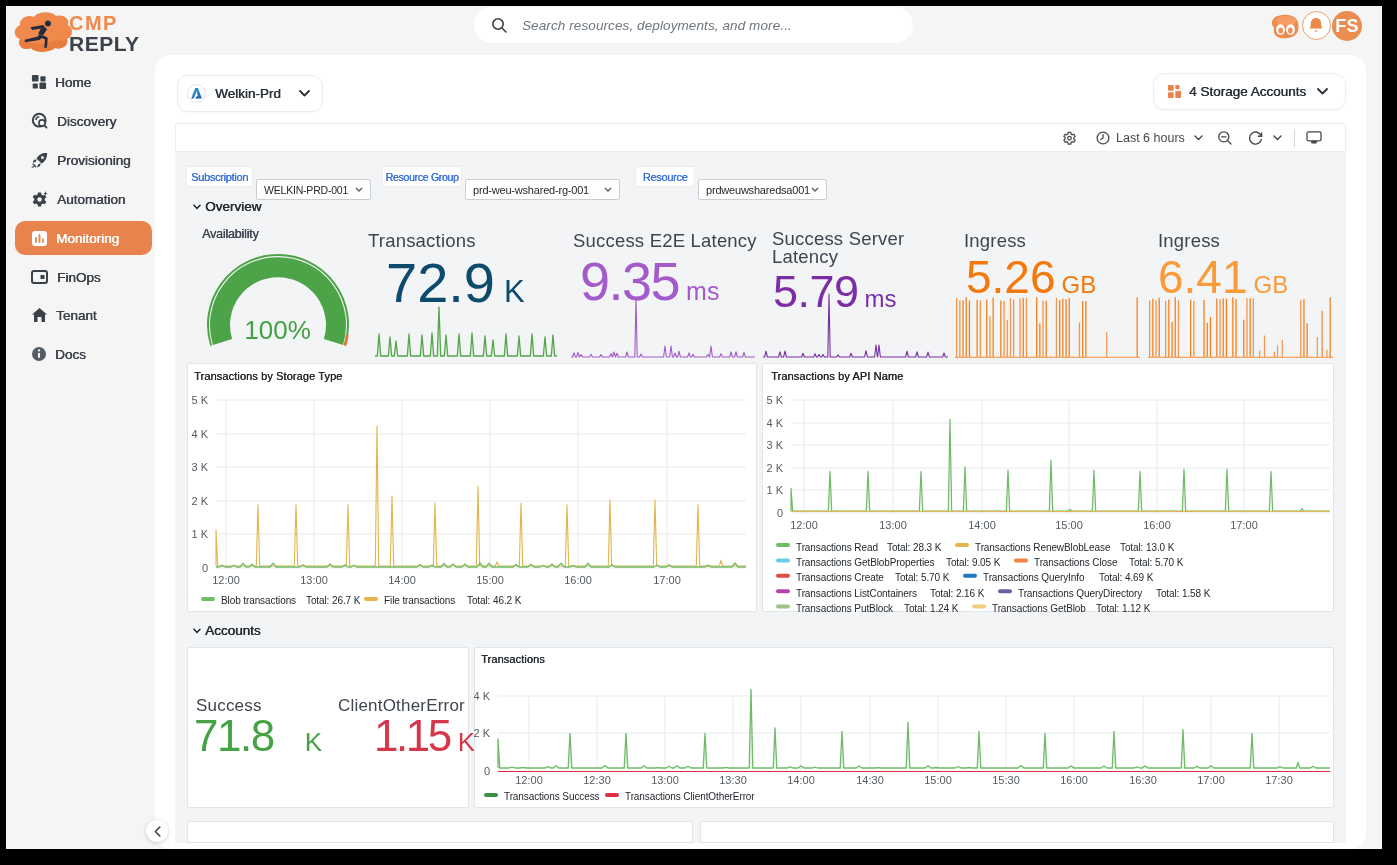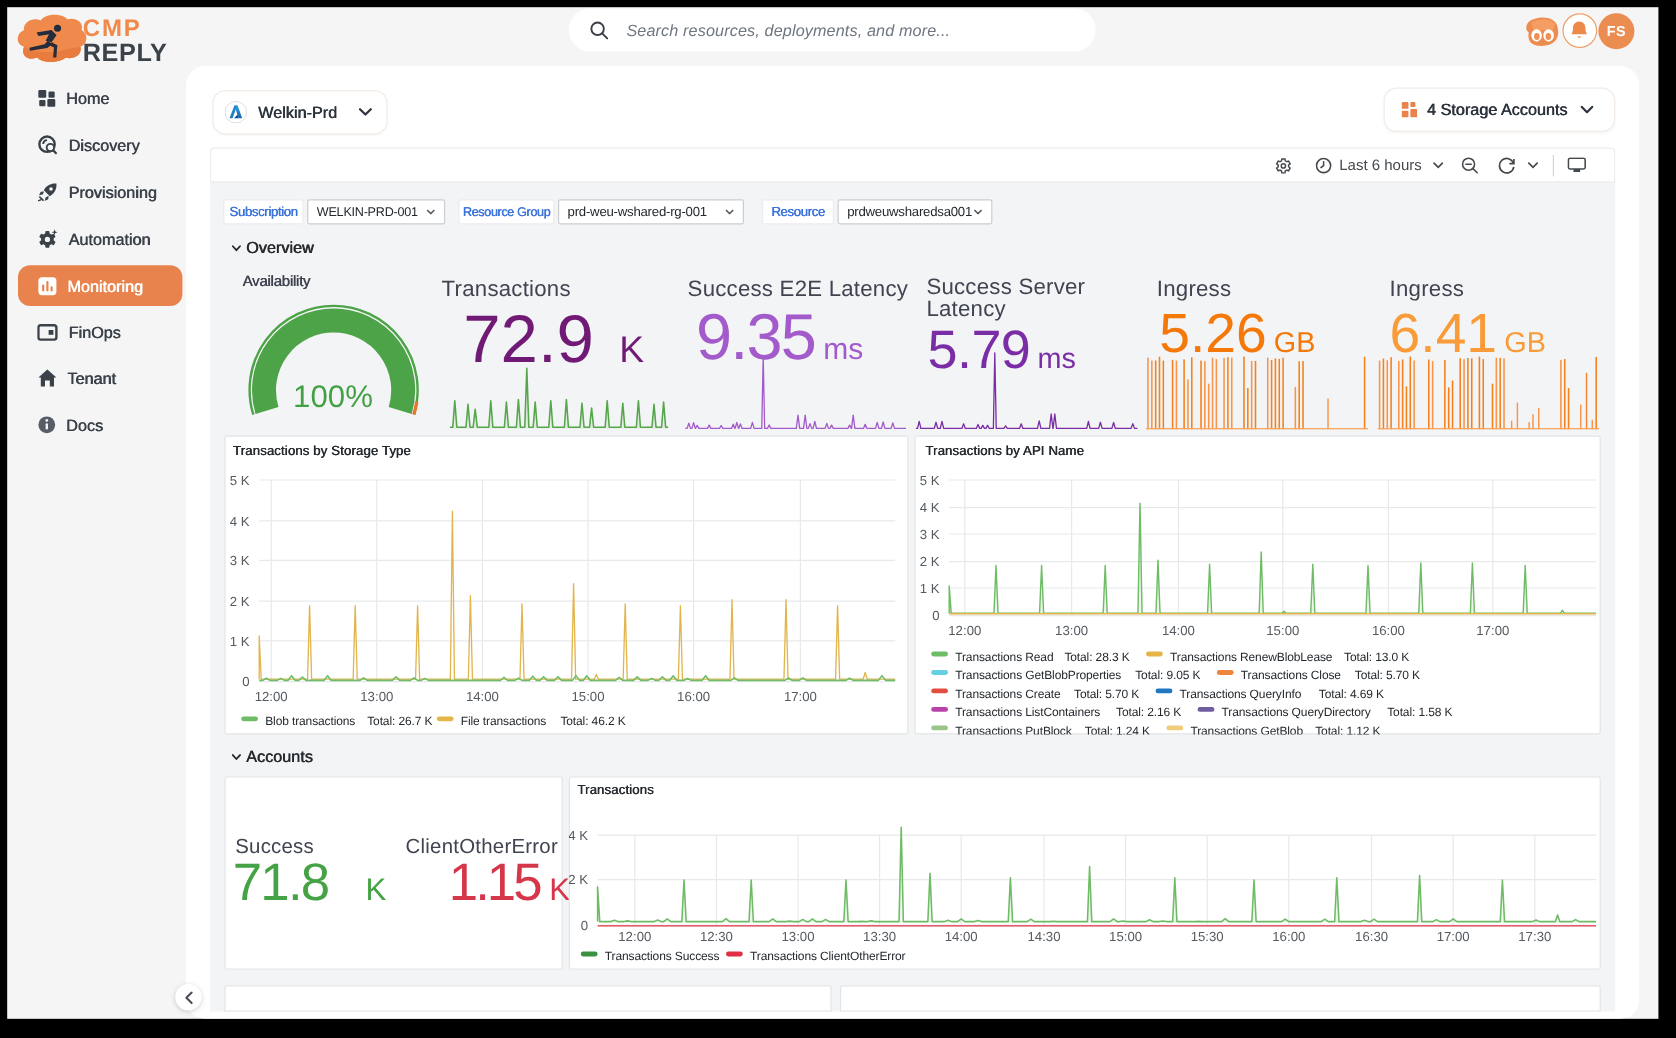--- a/index.html
+++ b/index.html
@@ -4,21 +4,21 @@
 * { margin:0; padding:0; box-sizing:border-box; }
 html,body { width:1397px; height:865px; background:#000; font-family:"Liberation Sans", sans-serif; overflow:hidden; }
 #stage { position:absolute; left:6px; top:6px; width:1376px; height:843px; background:#f5f5f6; overflow:hidden; }
 .abs { position:absolute; }
 .side-item { position:absolute; left:9px; width:137px; height:34px; display:flex; align-items:center; color:#3a4149; font-size:13.5px; text-shadow:0.5px 0 0 #3a4149; }
 .side-item svg { margin-left:16px; margin-right:8px; flex:0 0 auto; }
 .gbtn { position:absolute; background:#fff; border:1px solid #f3ece6; border-radius:11px; display:flex; align-items:center; box-shadow:0 1px 2px rgba(0,0,0,0.03); white-space:nowrap; }
 .gbtn span.t { font-size:13.5px; color:#2b323b; text-shadow:0.5px 0 0 #2b323b; }
 .fl { position:absolute; height:21px; background:#fff; display:flex; align-items:center; white-space:nowrap; }
 .flabel { color:#3b73d9; border:1px solid #ececee; border-radius:2px; justify-content:center; font-size:11px; letter-spacing:-0.3px; text-shadow:0.4px 0 0 #3b73d9;}
-.fval { color:#24292e; border:1px solid #c9ced3; border-radius:2px; font-size:10.5px; letter-spacing:-0.2px; padding:0 7px; justify-content:space-between;}
+.fval { color:#24292e; border:1px solid #c9ced3; border-radius:2px; font-size:10.5px; letter-spacing:-0.2px; padding:0 7px; justify-content:space-between;margin-top:13px;}
 .sechead { position:absolute; color:#24292e; font-size:13.5px; text-shadow:0.5px 0 0 #24292e; }
 .statlabel { position:absolute; color:#3f4450; font-size:18.5px; letter-spacing:0.2px; }
 .bignum { position:absolute; display:flex; align-items:baseline; font-weight:400; }
 .cardbox { position:absolute; background:#fff; border:1px solid #e2e5e7; border-radius:2px; }
 </style></head>
 <body>
 <div id="stage">
 
 <svg class="abs" style="left:5px;top:5px" width="152" height="46" viewBox="0 0 152 46">
   <path d="M9 28 C2 26 2 17 9 14 C8 8 16 3 23 6 C27 0 41 0 45 5 C53 3 59 8 57 14 C63 17 62 26 56 28 C58 34 51 39 44 37 C38 42 24 42 20 37 C12 40 6 35 9 28 Z" fill="#ef8a4c"></path>
@@ -49,21 +49,21 @@
   <ellipse cx="21.5" cy="15.5" rx="4.4" ry="5.2" fill="#fff"></ellipse>
   <ellipse cx="11.7" cy="16.5" rx="2.3" ry="2.9" fill="#ee9055"></ellipse>
   <ellipse cx="21.3" cy="16.5" rx="2.3" ry="2.9" fill="#ee9055"></ellipse>
 </svg>
 <div class="abs" style="left:1296px;top:5px;width:29px;height:29px;border:1.4px solid #eda06c;border-radius:50%;background:#fff;">
   <svg style="position:absolute;left:5px;top:5px" width="16" height="17" viewBox="0 0 16 17">
    <path d="M8 1 C4.7 1 2.8 3.6 2.8 6.5 C2.8 10 1.5 11.5 1.5 11.5 L14.5 11.5 C14.5 11.5 13.2 10 13.2 6.5 C13.2 3.6 11.3 1 8 1 Z" fill="#ec8a4c"></path>
    <path d="M6.3 13.5 L9.7 13.5 A1.8 1.8 0 0 1 6.3 13.5 Z" fill="#ec8a4c"></path>
   </svg>
 </div>
-<div class="abs" style="left:1326px;top:5px;width:30px;height:30px;border-radius:50%;background:#eb8d51;color:#fff;font-weight:bold;font-size:12px;display:flex;align-items:center;justify-content:center;letter-spacing:0.3px;">FS</div>
+<div class="abs" style="left:1326px;top:5px;width:30px;height:30px;border-radius:50%;background:#eb8d51;color:#fff;font-weight:bold;font-size:18px;display:flex;align-items:center;justify-content:center;letter-spacing:0.3px;">FS</div>
 <div class="side-item" style="top:59px;"><svg width="16" height="16" viewBox="0 0 17 17">
         <g fill="#3a4149">
           <rect x="1" y="1" width="7" height="7" rx="1"></rect>
           <rect x="10" y="2.5" width="5.5" height="5.5" rx="1"></rect>
           <rect x="1.8" y="10" width="5.5" height="5.5" rx="1"></rect>
           <rect x="9" y="9" width="7" height="7" rx="1"></rect>
         </g>
       </svg>Home</div>
 <div class="side-item" style="top:98px;"><svg width="18" height="18" viewBox="0 0 18 18">
         <circle cx="8.2" cy="8.2" r="6.4" fill="none" stroke="#3a4149" stroke-width="2"></circle>
@@ -199,21 +199,21 @@
 <svg class="abs" style="left:187px;top:198px" width="8" height="6" viewBox="0 0 8 6">
       <path d="M1 1.2 L4 4.5 L7 1.2" fill="none" stroke="#24292e" stroke-width="1.5" stroke-linecap="round"></path>
     </svg>
 
 <div class="statlabel" style="left:196px;top:221px;font-size:12.5px;text-shadow:0.4px 0 0 #3f4450;letter-spacing:-0.2px;">Availability</div>
 <div class="statlabel" style="left:362px;top:224px;">Transactions</div>
 <div class="statlabel" style="left:567px;top:224px;">Success E2E Latency</div>
 <div class="statlabel" style="left:766px;top:224px;width:142px;line-height:17.5px;">Success Server Latency</div>
 <div class="statlabel" style="left:958px;top:224px;">Ingress</div>
 <div class="statlabel" style="left:1152px;top:224px;">Ingress</div>
-<div class="bignum" style="left:380px;top:244px;color:#701a75;gap:12px;">
+<div class="bignum" style="left:380px;top:244px;color:#0c4a6e;">
       <span style="font-size:56px;">72.9</span>
       <span style="font-size:31px;margin-left:9px;">K</span>
     </div>
 <div class="bignum" style="left:574px;top:244px;color:#a35bcb;">
       <span style="font-size:54px;letter-spacing:-1.5px;">9.35</span>
       <span style="font-size:25px;margin-left:7px;">ms</span>
     </div>
 <div class="bignum" style="left:767px;top:260px;color:#7b2da5;">
       <span style="font-size:45px;letter-spacing:-0.5px;">5.79</span>
       <span style="font-size:24px;margin-left:6px;">ms</span>

